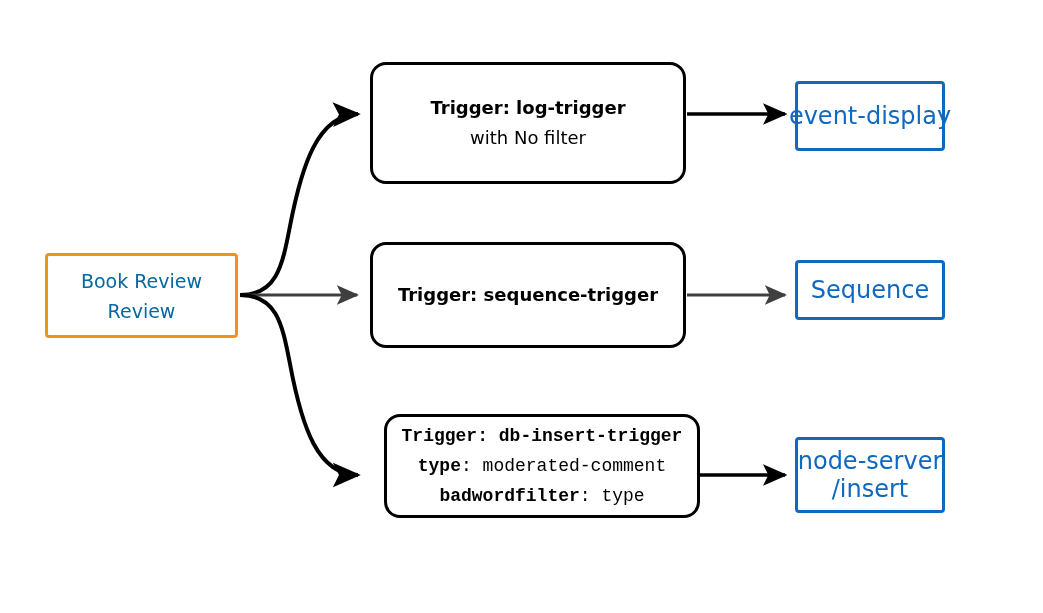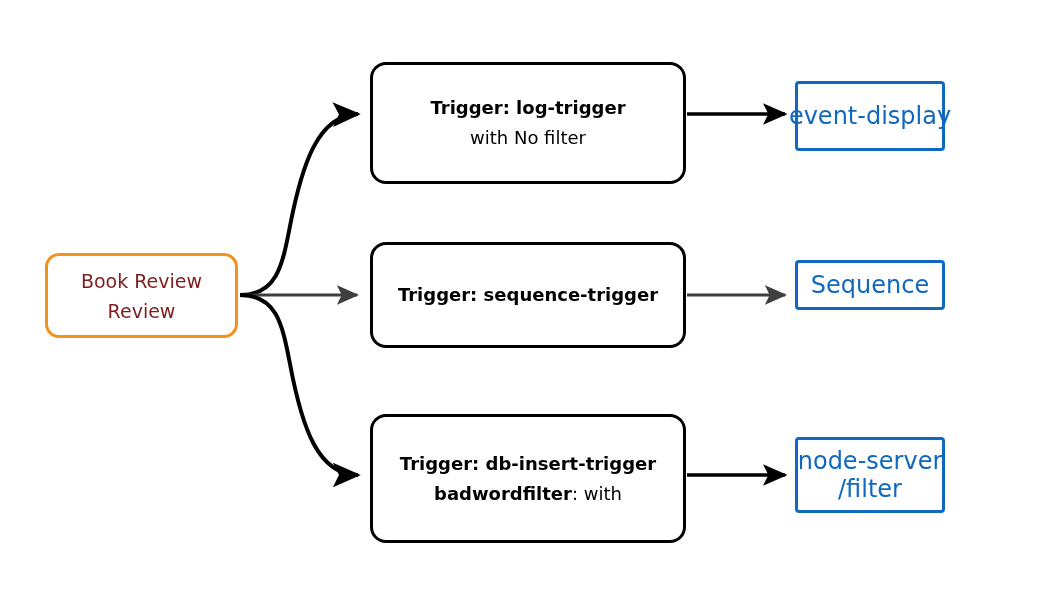--- a/index.html
+++ b/index.html
@@ -32,22 +32,22 @@
     box-sizing: border-box;
     display: flex;
     flex-direction: column;
     align-items: center;
     justify-content: center;
     background: #ffffff;
     text-align: center;
   }
   .node-broker {
     border: 3px solid #f2921d;
-    border-radius: 14px;
-    color: #7f1d1d;
+    border-radius: 4px;
+    color: #0369a1;
     font-size: 19px;
     line-height: 30px;
   }
   .node-trigger {
     border: 3.5px solid #000000;
     border-radius: 16px;
     color: #000000;
     font-size: 18px;
     line-height: 30px;
   }
@@ -99,31 +99,32 @@
 
   <div class="node node-trigger" style="left:370px; top:62px; width:316px; height:122px;">
     <span class="line b">Trigger: log-trigger</span>
     <span class="line"><span class="b"></span><span>with No filter</span></span>
   </div>
 
   <div class="node node-trigger" style="left:370px; top:242px; width:316px; height:106px;">
     <span class="line b">Trigger: sequence-trigger</span>
   </div>
 
-  <div class="node node-trigger" style="left:370px; top:414px; width:316px; height:129px;">
+  <div class="node node-trigger" style="left:384px; top:414px; width:316px; height:104px;font-family:Liberation Mono, monospace;">
     <span class="line b">Trigger: db-insert-trigger</span>
-    <span class="line"><span class="b">badwordfilter</span><span>: with</span></span>
+    <span class="line"><span class="b">type</span><span>: moderated-comment</span></span>
+    <span class="line"><span class="b">badwordfilter</span><span>: type</span></span>
   </div>
 
   <div class="node node-target" style="left:795px; top:81px; width:150px; height:70px;">
     <span class="line">event-display</span>
   </div>
 
-  <div class="node node-target" style="left:795px; top:260px; width:150px; height:50px;">
+  <div class="node node-target" style="left:795px; top:260px; width:150px; height:60px;">
     <span class="line">Sequence</span>
   </div>
 
   <div class="node node-target" style="left:795px; top:437px; width:150px; height:76px;">
     <span class="line">node-server</span>
-    <span class="line">/filter</span>
+    <span class="line">/insert</span>
   </div>
 
 </div>
 
 </body></html>

